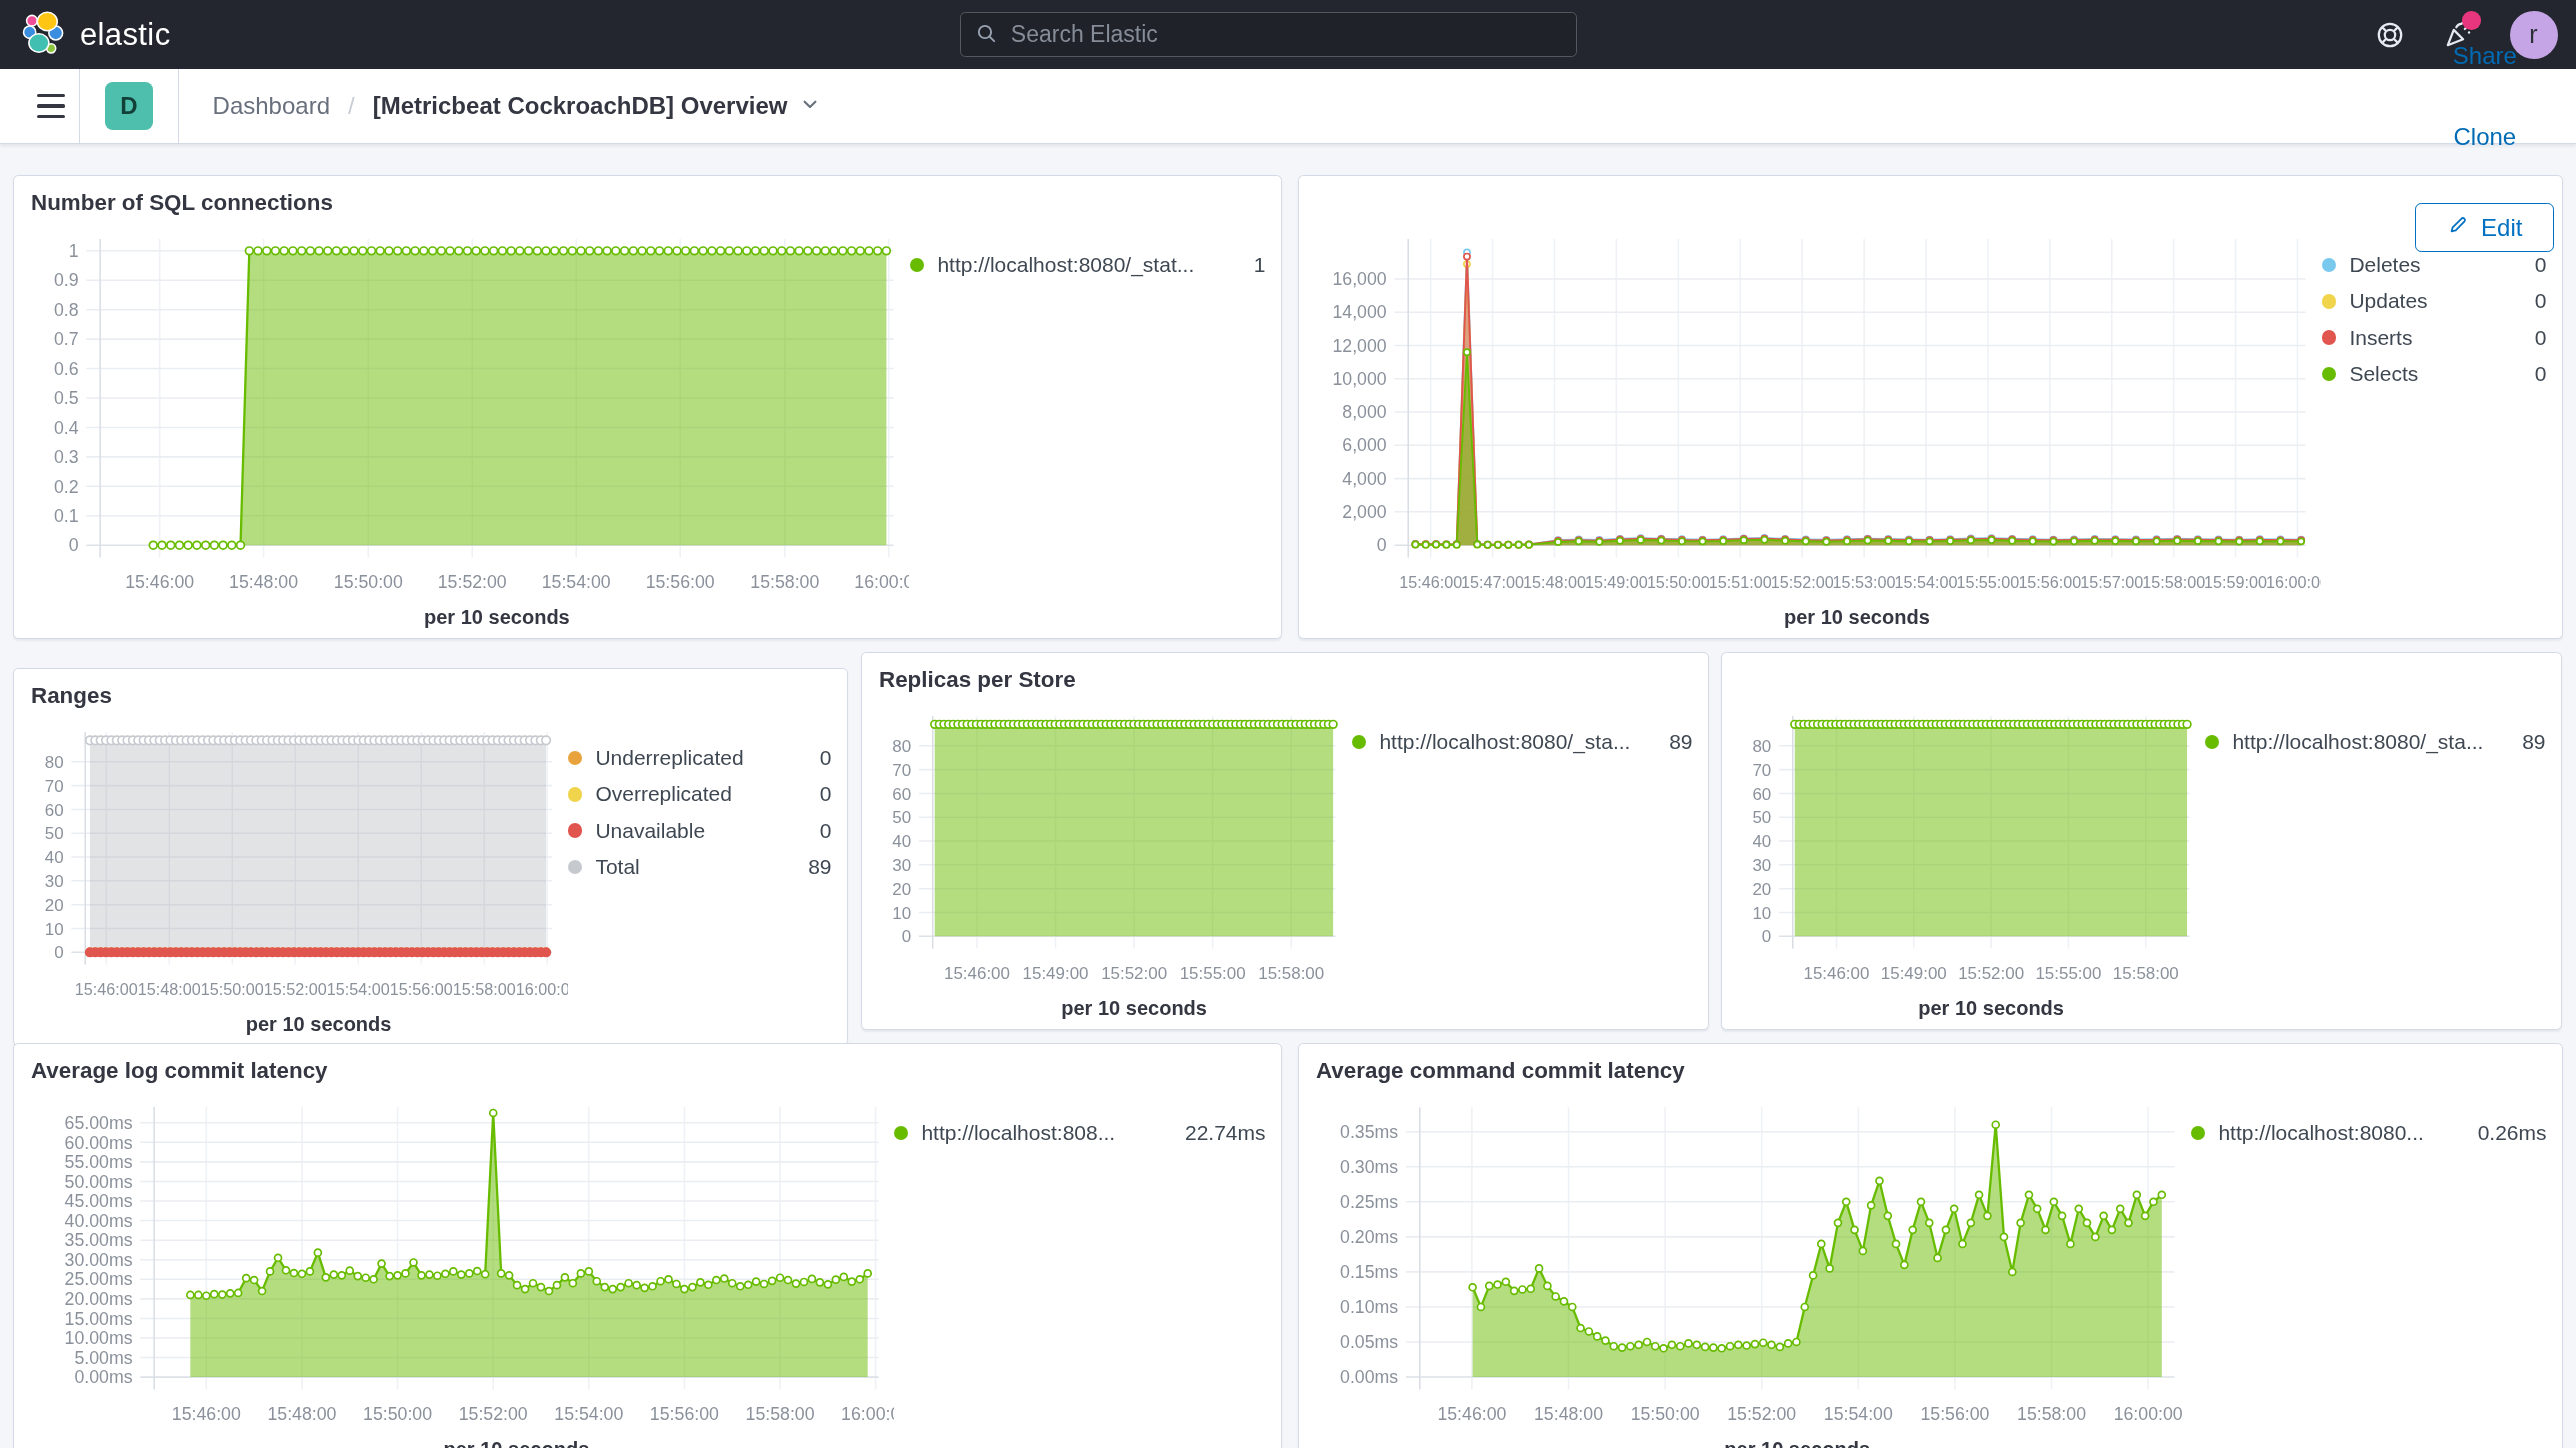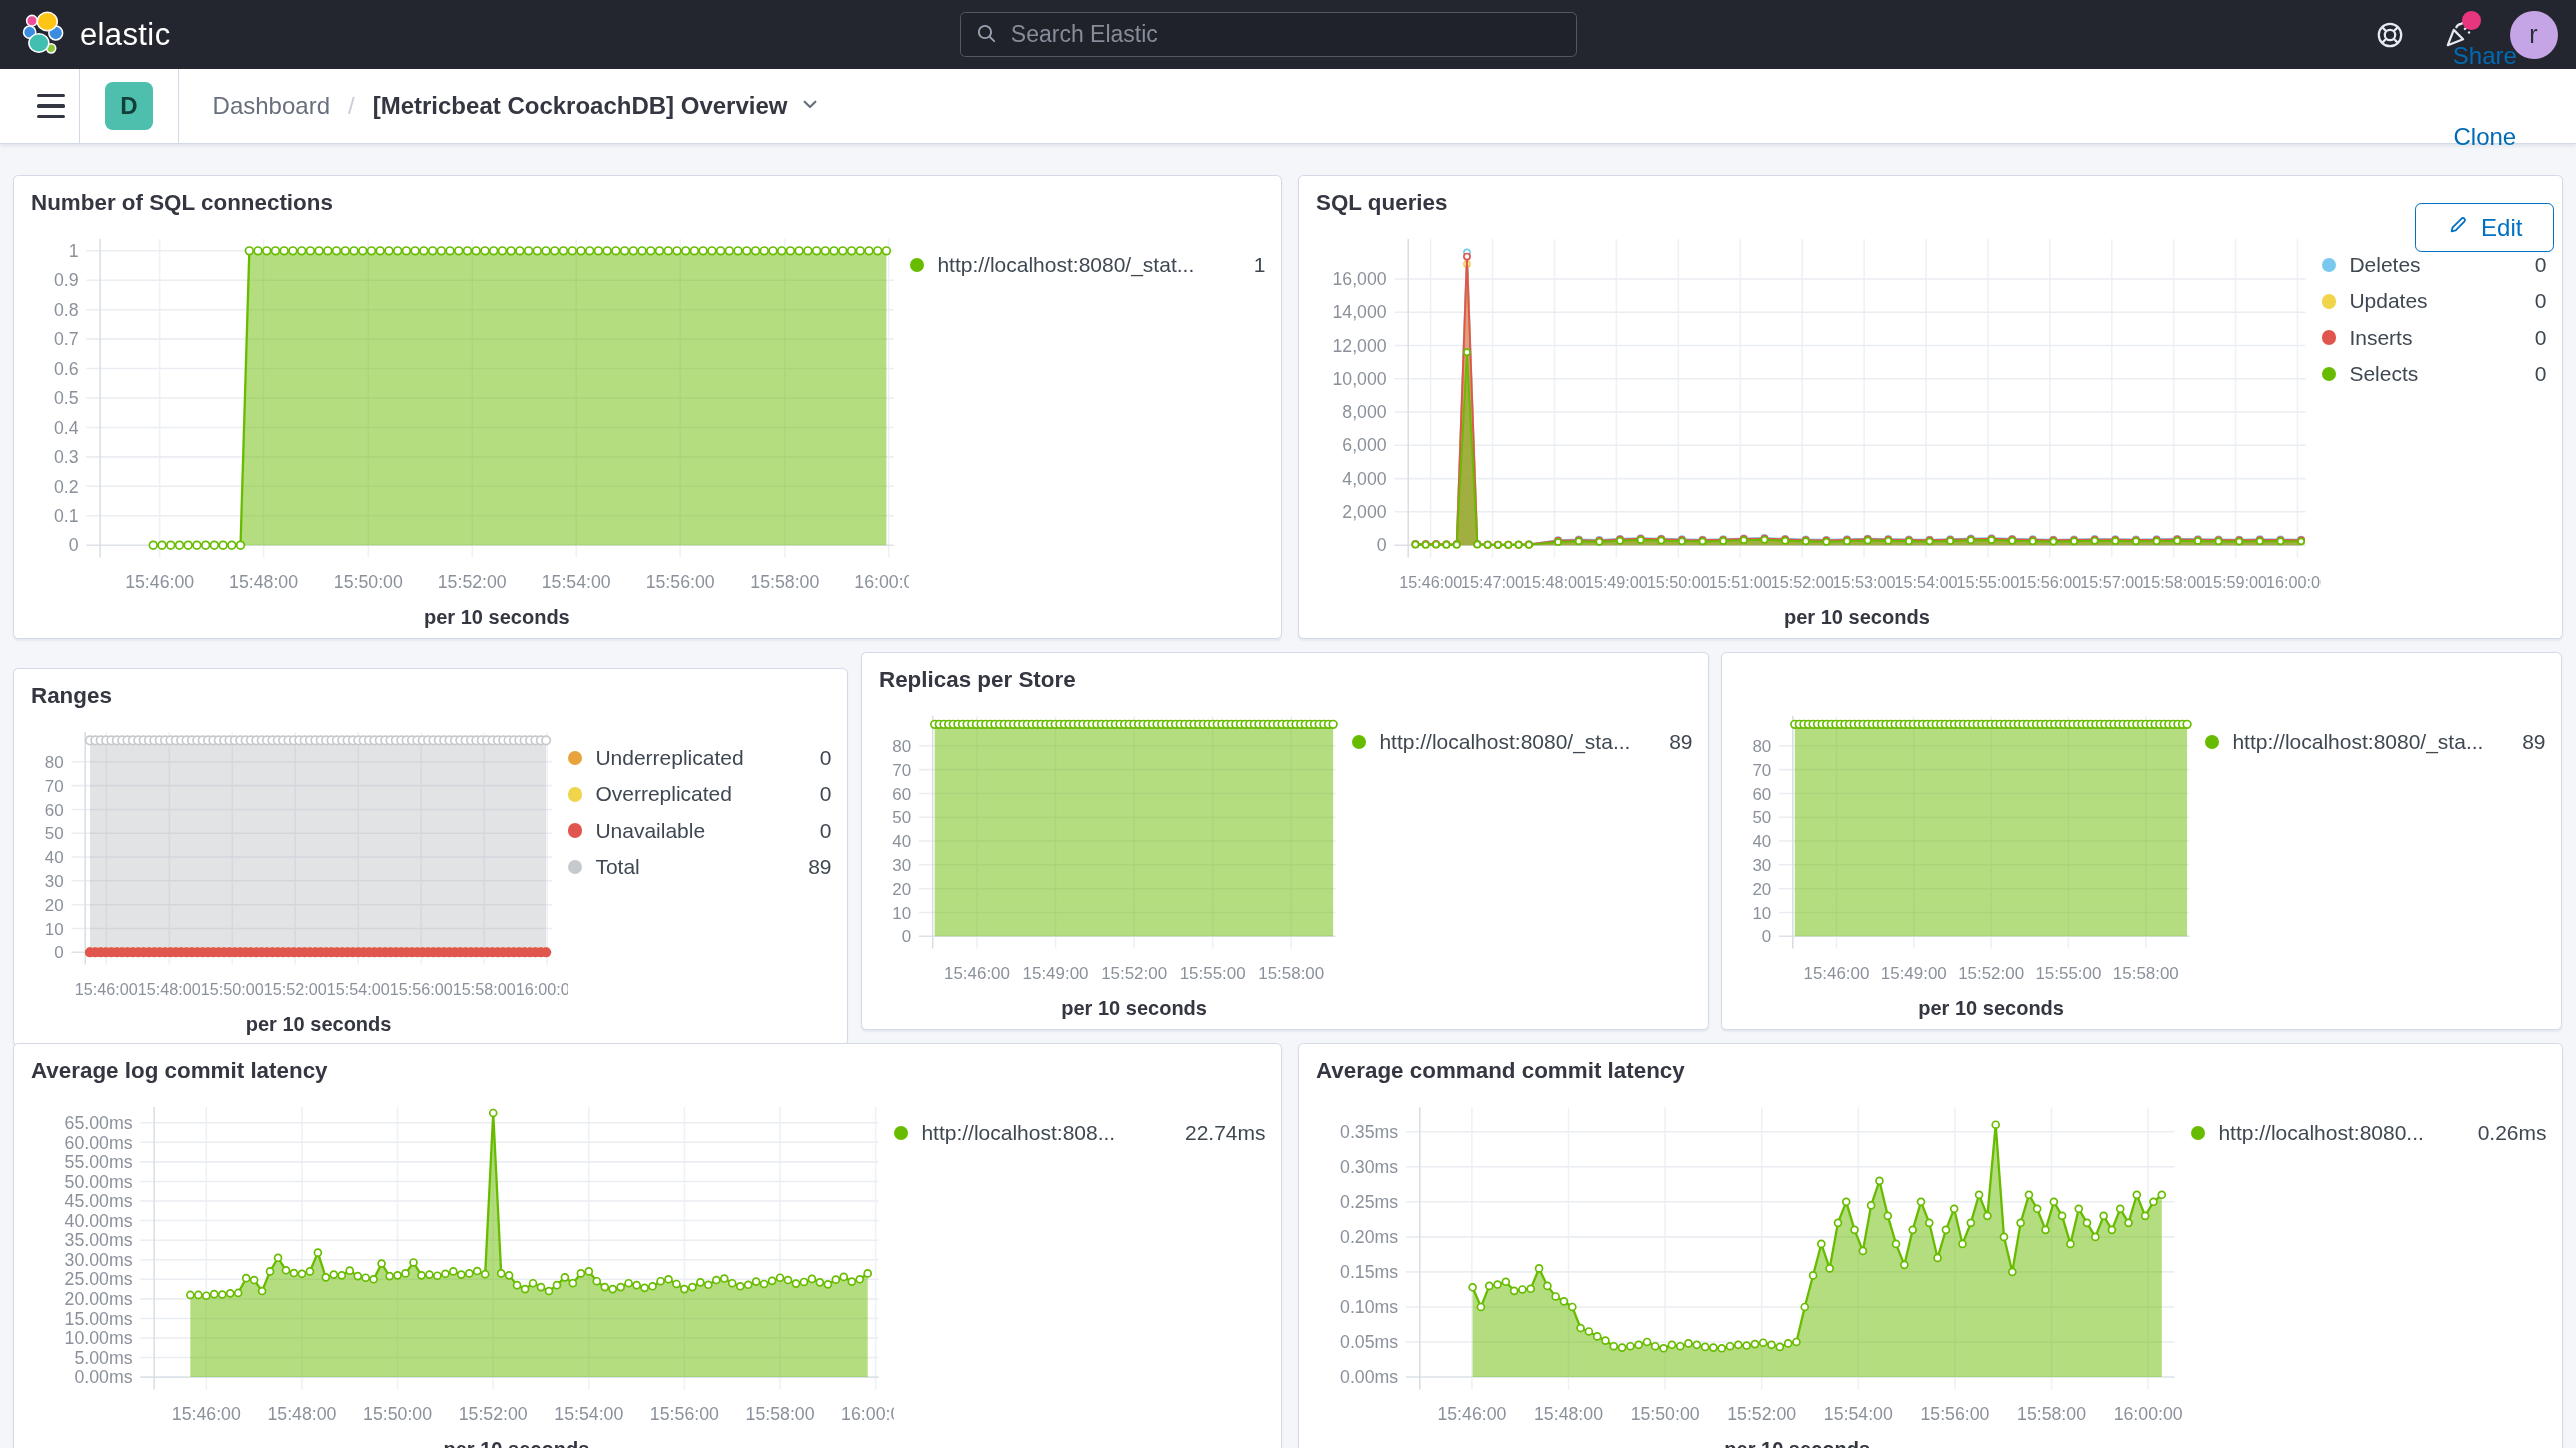--- a/index.html
+++ b/index.html
@@ -294,21 +294,20 @@
         <aside class="legend" style="width: 362px;">
           <div class="legend-item">
             <span class="legend-dot" style="background:#68BC00"></span>
             <span class="legend-label">http://localhost:8080/_stat...</span>
             <span class="legend-val">1</span>
           </div>
         </aside>
       </div>
   </section>
   <section class="panel" id="p1">
-    <h3>SQL queries</h3>
     <div class="chart">
         <div class="plot">
           <svg width="1013" height="411" viewBox="0 0 1314 533" xmlns="http://www.w3.org/2000/svg">
             <line x1="159.1" y1="26" x2="159.1" y2="439" stroke="#EEF1F5" stroke-width="2"></line>
             <line x1="239.4" y1="26" x2="239.4" y2="439" stroke="#EEF1F5" stroke-width="2"></line>
             <line x1="319.7" y1="26" x2="319.7" y2="439" stroke="#EEF1F5" stroke-width="2"></line>
             <line x1="400.0" y1="26" x2="400.0" y2="439" stroke="#EEF1F5" stroke-width="2"></line>
             <line x1="480.4" y1="26" x2="480.4" y2="439" stroke="#EEF1F5" stroke-width="2"></line>
             <line x1="560.7" y1="26" x2="560.7" y2="439" stroke="#EEF1F5" stroke-width="2"></line>
             <line x1="641.0" y1="26" x2="641.0" y2="439" stroke="#EEF1F5" stroke-width="2"></line>

